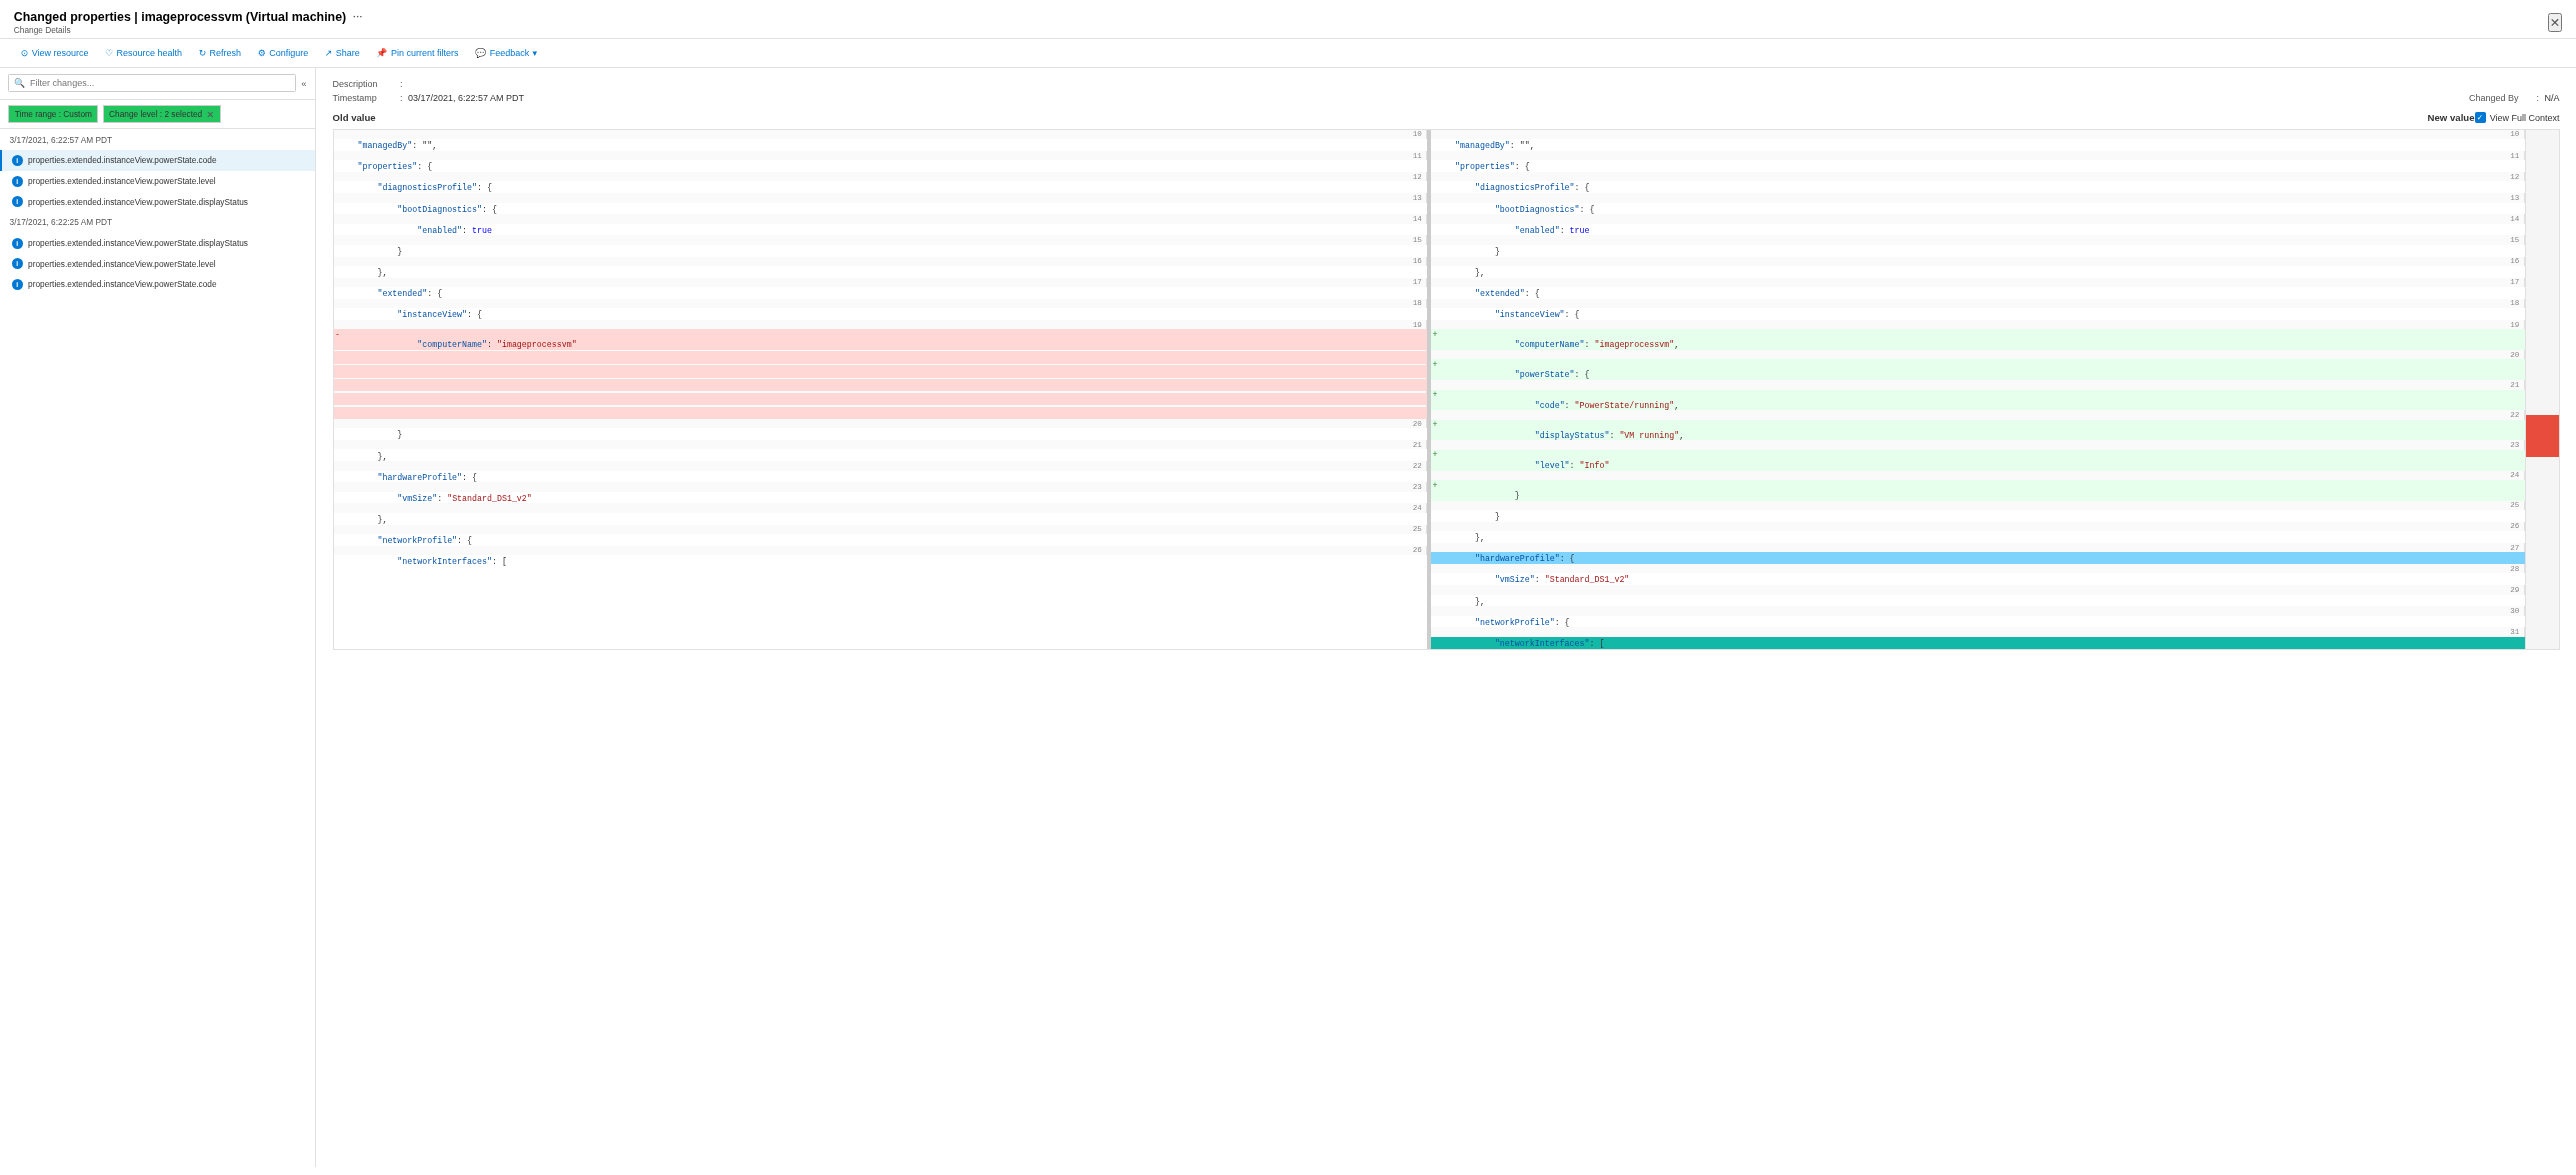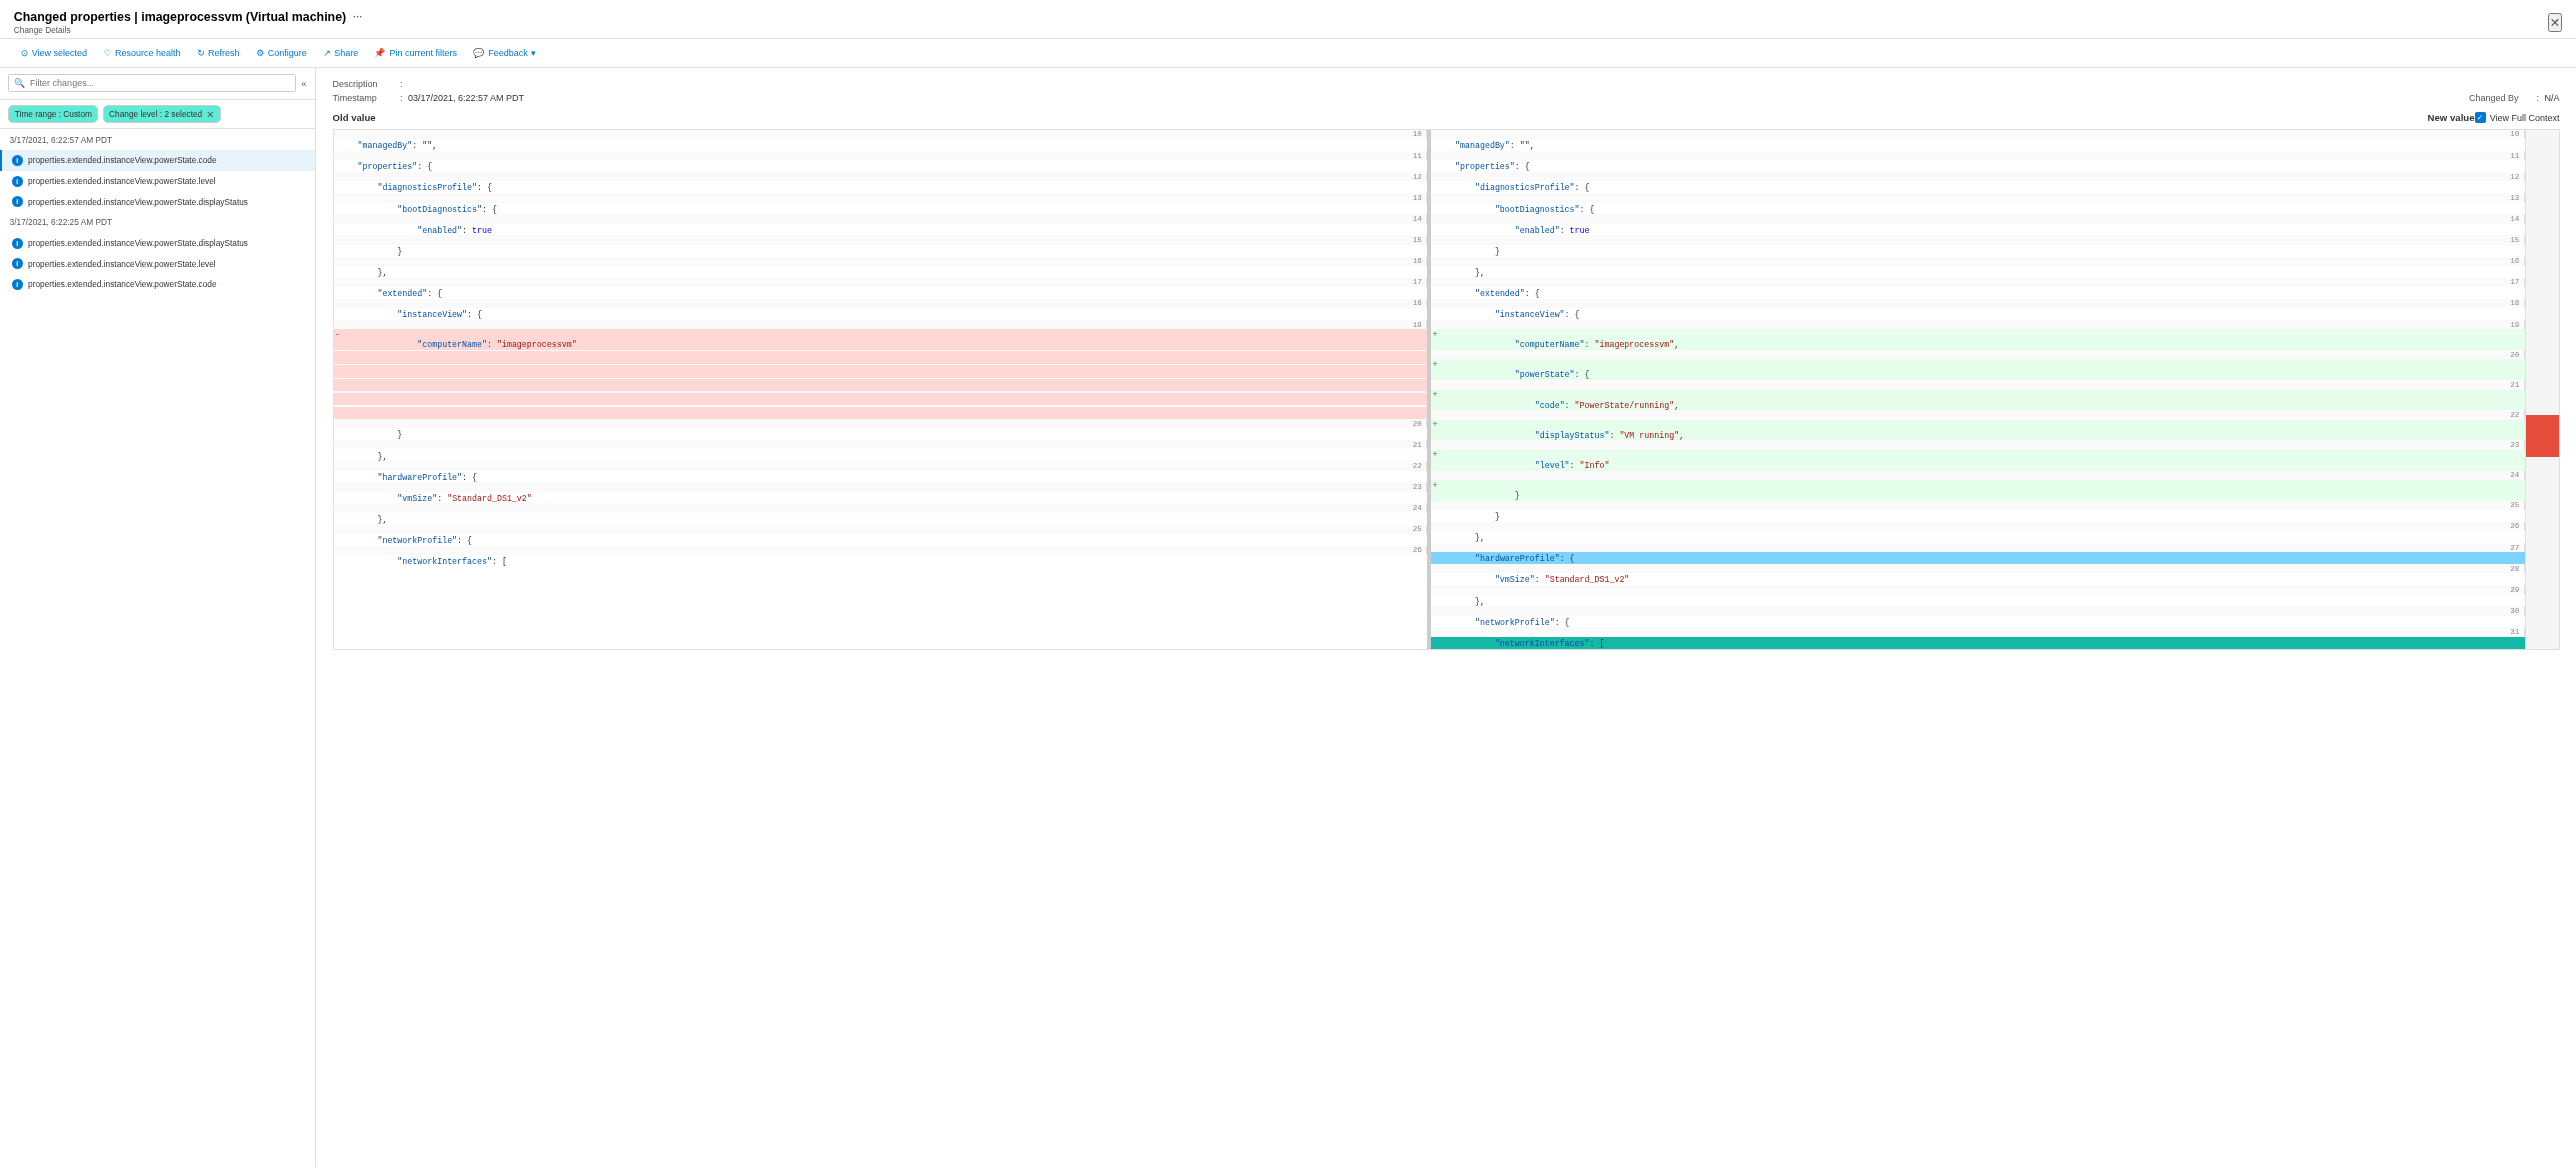--- a/index.html
+++ b/index.html
@@ -38,22 +38,22 @@
     .filter-input-wrap {
       display: flex; align-items: center; border: 0.7px solid #ccc; border-radius: 1.4px;
       padding: 2.8px 5.5px; flex: 1; margin-right: 5.5px; background: #fff;
     }
     .filter-input-wrap input { border: none; outline: none; font-size: 9px; width: 100%; color: #333; }
     .collapse-btn { background: transparent; border: none; cursor: pointer; color: #555; font-size: 9.6px; }
 
     .filter-tags { display: flex; gap: 4.1px; padding: 5.5px 8.3px; border-bottom: 0.7px solid #e0e0e0; flex-wrap: wrap; }
     .filter-tag {
       display: flex; align-items: center; gap: 4.1px;
-      border: 0.7px solid #ccc; border-radius: 5px; padding: 2.1px 5.5px;
-      font-size: 8.3px; color: #333; background: #5eead4;
+      border: 0.7px solid #ccc; border-radius: 0; padding: 2.1px 5.5px;
+      font-size: 8.3px; color: #333; background: #22c55e;
     }
     .filter-tag-close { cursor: pointer; color: #555; font-size: 9.6px; }
 
     .change-list { overflow-y: auto; flex: 1; }
     .change-group-header { padding: 5.5px 9.6px; font-size: 8.3px; color: #555; font-weight: 400; }
     .change-item {
       display: flex; align-items: center; gap: 5.5px;
       padding: 4.8px 9.6px; cursor: pointer; border-left: 2.1px solid transparent;
     }
     .change-item.active { background: #e6f3fb; border-left: 2.1px solid #0078d4; }
@@ -121,21 +121,21 @@
       <span style="color:#555; font-size:9.6px; cursor:pointer;">···</span>
     </div>
     <div class="title-sub">Change Details</div>
   </div>
   <button class="title-close">✕</button>
 </div>
 
 <div class="toolbar">
   <button class="toolbar-btn">
     <span>⊙</span>
-    <span>View selected</span>
+    <span>View resource</span>
   </button>
   <button class="toolbar-btn">
     <span>♡</span>
     <span>Resource health</span>
   </button>
   <button class="toolbar-btn">
     <span>↻</span>
     <span>Refresh</span>
   </button>
   <button class="toolbar-btn">

